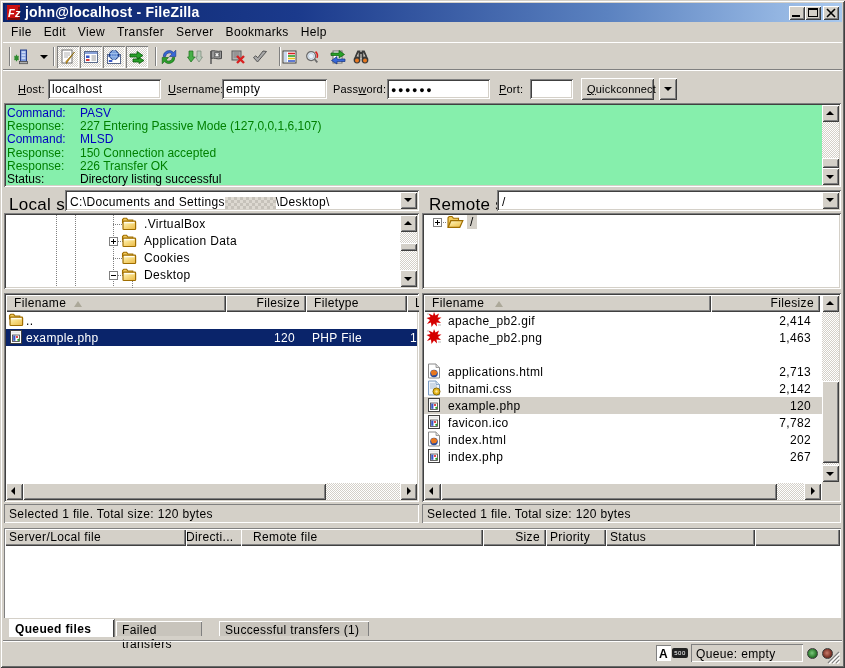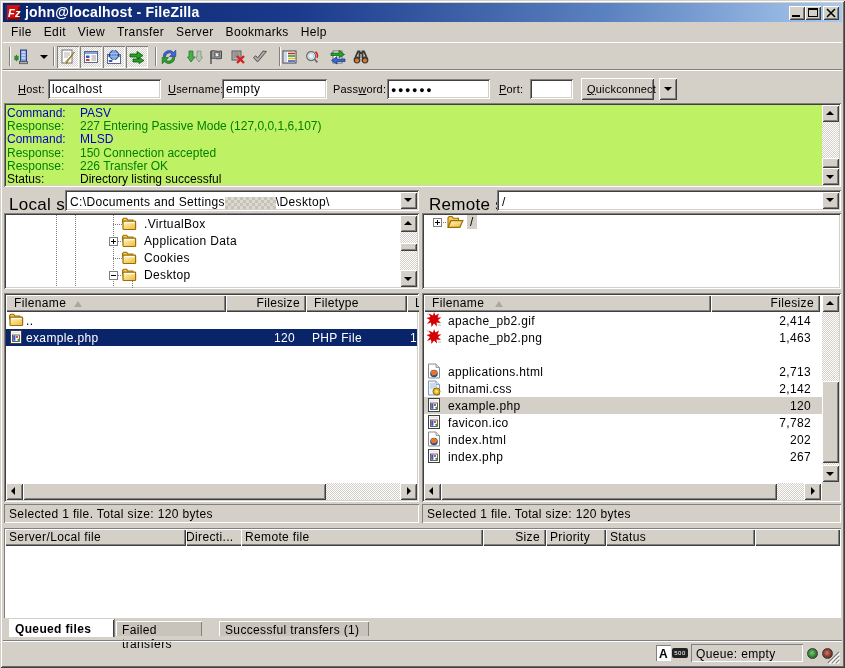--- a/index.html
+++ b/index.html
@@ -37,21 +37,21 @@
 #toolbar { left:3px; top:42px; width:839px; height:27px; border-top:1px solid #fff; }
 .tsep { position:absolute; top:4px; width:2px; height:19px; border-left:1px solid #808080; border-right:1px solid #fff; }
 .tbtn { position:absolute; top:3px; width:22px; height:22px; display:flex; align-items:center; justify-content:center; }
 .ticon { position:absolute; top:6px; width:16px; height:16px; }
 
 #qcbar { left:3px; top:69px; width:839px; height:31px; border-top:1px solid #808080;
   box-shadow: inset 0 1px 0 #fff; }
 .qclabel { position:absolute; top:13px; font-size:11px; letter-spacing:0.2px; }
 .qcfield { position:absolute; top:9px; height:20px; background:#fff; box-shadow: inset 1px 1px 0 #808080, inset -1px -1px 0 #fff, inset 2px 2px 0 #404040, inset -2px -2px 0 #d4d0c8; padding:3px 0 0 4px; font-size:12px; }
 
-#logbox { left:4px; top:103px; width:837px; height:84px; background:#bef264; }
+#logbox { left:4px; top:103px; width:837px; height:84px; background:#86efac; }
 .logrow { position:relative; height:13.4px; line-height:13px; letter-spacing:0; }
 .logrow .lbl { position:absolute; left:0; }
 .logrow .val { position:absolute; left:73px; }
 .lc { color:#0000c0; } .lr { color:#008000; } .ls { color:#000; }
 
 .sb-btn { position:absolute; width:17px; height:17px; background:#d4d0c8;
   box-shadow: inset 1px 1px 0 #fff, inset -1px -1px 0 #404040, inset 2px 2px 0 #d4d0c8, inset -2px -2px 0 #808080; }
 .arr { position:absolute; width:0; height:0; }
 .arr.up { left:4px; top:6px; border-left:4px solid transparent; border-right:4px solid transparent; border-bottom:4px solid #000; }
 .arr.dn { left:4px; top:7px; border-left:4px solid transparent; border-right:4px solid transparent; border-top:4px solid #000; }
@@ -499,21 +499,21 @@
         <div class="arr rt"></div>
       </div>
   </div>
 
   <div class="abs sunken1" style="left:4px; top:504px; width:415px; height:19px; padding:3px 0 0 5px; background:#d4d0c8;">Selected 1 file. Total size: 120 bytes</div>
   <div class="abs sunken1" style="left:422px; top:504px; width:419px; height:19px; padding:3px 0 0 5px; background:#d4d0c8;">Selected 1 file. Total size: 120 bytes</div>
 
   <div id="queue" class="abs sunken1" style="left:4px; top:528px; width:837px; height:90px; background:#fff;">
     <div class="hcell" style="left:1px; top:1px; width:181px; padding-left:4px;">Server/Local file</div>
     <div class="hcell" style="left:182px; top:1px; width:75px; padding-left:0;">Directi...</div>
-    <div class="hcell" style="left:237px; top:1px; width:242px; padding-left:4px;">Remote file</div>
+    <div class="hcell" style="left:237px; top:1px; width:242px; padding-left:12px;">Remote file</div>
     <div class="hcell r" style="left:479px; top:1px; width:63px;">Size</div>
     <div class="hcell" style="left:542px; top:1px; width:60px; padding-left:4px;">Priority</div>
     <div class="hcell" style="left:602px; top:1px; width:149px; padding-left:4px;">Status</div>
     <div class="hcell" style="left:751px; top:1px; width:85px;"></div>
   </div>
   <div id="tabs" class="abs" style="left:4px; top:619px; width:837px; height:18px;">
     <div class="tab active" style="left:5px; width:105px;">Queued files</div>
     <div class="tab" style="left:112px; width:86px;">Failed transfers</div>
     <div class="tab" style="left:215px; width:150px;">Successful transfers (1)</div>
   </div>

